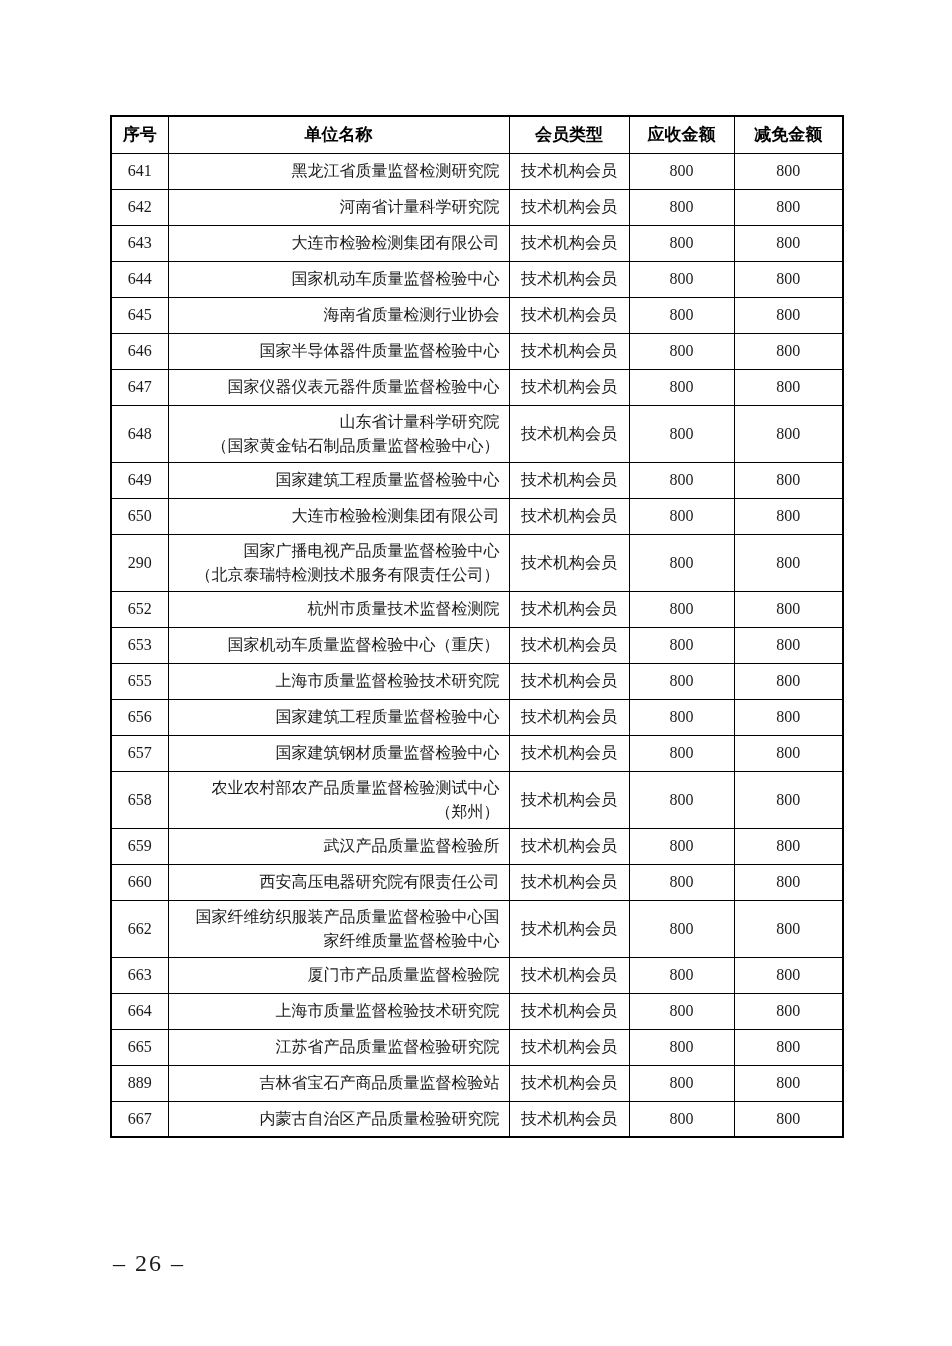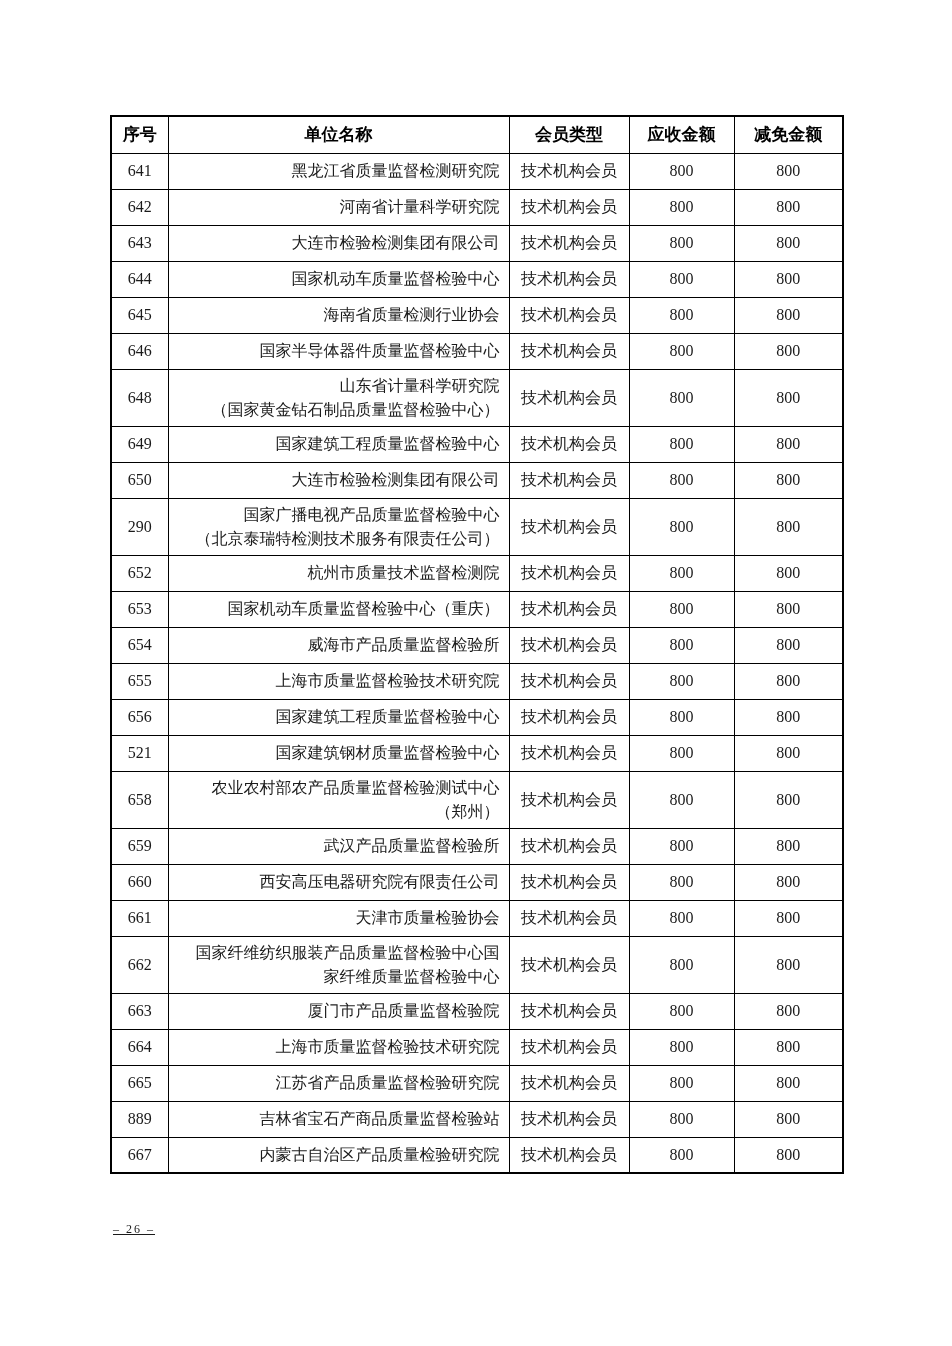--- a/index.html
+++ b/index.html
@@ -54,25 +54,24 @@
     color: #1a1a1a;
   }
   .fee-table td.c-name {
     text-align: right;
     padding: 4px 9px 4px 12px;
     white-space: pre-line;
   }
   .page-number {
     position: absolute;
     left: 113px;
-    top: 1222px;
-    font-size: 12px;
+    top: 1250px;
+    font-size: 24px;
     letter-spacing: 2px;
     color: #1a1a1a;
-    text-decoration: underline;
   }
 </style>
 </head>
 <body>
 
 <div class="doc-page">
 
   <table class="fee-table">
     <colgroup>
       <col style="width:57px">
@@ -127,20 +126,27 @@
           <td class="c-amt">800</td>
         </tr>
         <tr>
           <td class="c-serial">646</td>
           <td class="c-name">国家半导体器件质量监督检验中心</td>
           <td class="c-type">技术机构会员</td>
           <td class="c-amt">800</td>
           <td class="c-amt">800</td>
         </tr>
         <tr>
+          <td class="c-serial">647</td>
+          <td class="c-name">国家仪器仪表元器件质量监督检验中心</td>
+          <td class="c-type">技术机构会员</td>
+          <td class="c-amt">800</td>
+          <td class="c-amt">800</td>
+        </tr>
+        <tr>
           <td class="c-serial">648</td>
           <td class="c-name">山东省计量科学研究院
 （国家黄金钻石制品质量监督检验中心）</td>
           <td class="c-type">技术机构会员</td>
           <td class="c-amt">800</td>
           <td class="c-amt">800</td>
         </tr>
         <tr>
           <td class="c-serial">649</td>
           <td class="c-name">国家建筑工程质量监督检验中心</td>
@@ -171,42 +177,35 @@
           <td class="c-amt">800</td>
         </tr>
         <tr>
           <td class="c-serial">653</td>
           <td class="c-name">国家机动车质量监督检验中心（重庆）</td>
           <td class="c-type">技术机构会员</td>
           <td class="c-amt">800</td>
           <td class="c-amt">800</td>
         </tr>
         <tr>
-          <td class="c-serial">654</td>
-          <td class="c-name">威海市产品质量监督检验所</td>
-          <td class="c-type">技术机构会员</td>
-          <td class="c-amt">800</td>
-          <td class="c-amt">800</td>
-        </tr>
-        <tr>
           <td class="c-serial">655</td>
           <td class="c-name">上海市质量监督检验技术研究院</td>
           <td class="c-type">技术机构会员</td>
           <td class="c-amt">800</td>
           <td class="c-amt">800</td>
         </tr>
         <tr>
           <td class="c-serial">656</td>
           <td class="c-name">国家建筑工程质量监督检验中心</td>
           <td class="c-type">技术机构会员</td>
           <td class="c-amt">800</td>
           <td class="c-amt">800</td>
         </tr>
         <tr>
-          <td class="c-serial">521</td>
+          <td class="c-serial">657</td>
           <td class="c-name">国家建筑钢材质量监督检验中心</td>
           <td class="c-type">技术机构会员</td>
           <td class="c-amt">800</td>
           <td class="c-amt">800</td>
         </tr>
         <tr>
           <td class="c-serial">658</td>
           <td class="c-name">农业农村部农产品质量监督检验测试中心
 （郑州）</td>
           <td class="c-type">技术机构会员</td>
@@ -221,27 +220,20 @@
           <td class="c-amt">800</td>
         </tr>
         <tr>
           <td class="c-serial">660</td>
           <td class="c-name">西安高压电器研究院有限责任公司</td>
           <td class="c-type">技术机构会员</td>
           <td class="c-amt">800</td>
           <td class="c-amt">800</td>
         </tr>
         <tr>
-          <td class="c-serial">661</td>
-          <td class="c-name">天津市质量检验协会</td>
-          <td class="c-type">技术机构会员</td>
-          <td class="c-amt">800</td>
-          <td class="c-amt">800</td>
-        </tr>
-        <tr>
           <td class="c-serial">662</td>
           <td class="c-name">国家纤维纺织服装产品质量监督检验中心国家纤维质量监督检验中心</td>
           <td class="c-type">技术机构会员</td>
           <td class="c-amt">800</td>
           <td class="c-amt">800</td>
         </tr>
         <tr>
           <td class="c-serial">663</td>
           <td class="c-name">厦门市产品质量监督检验院</td>
           <td class="c-type">技术机构会员</td>

